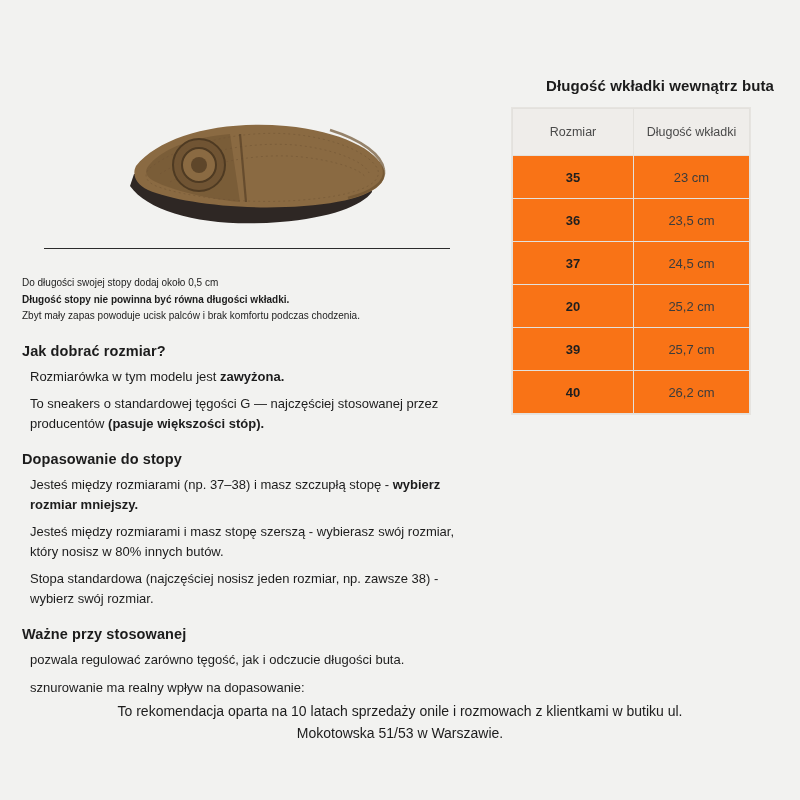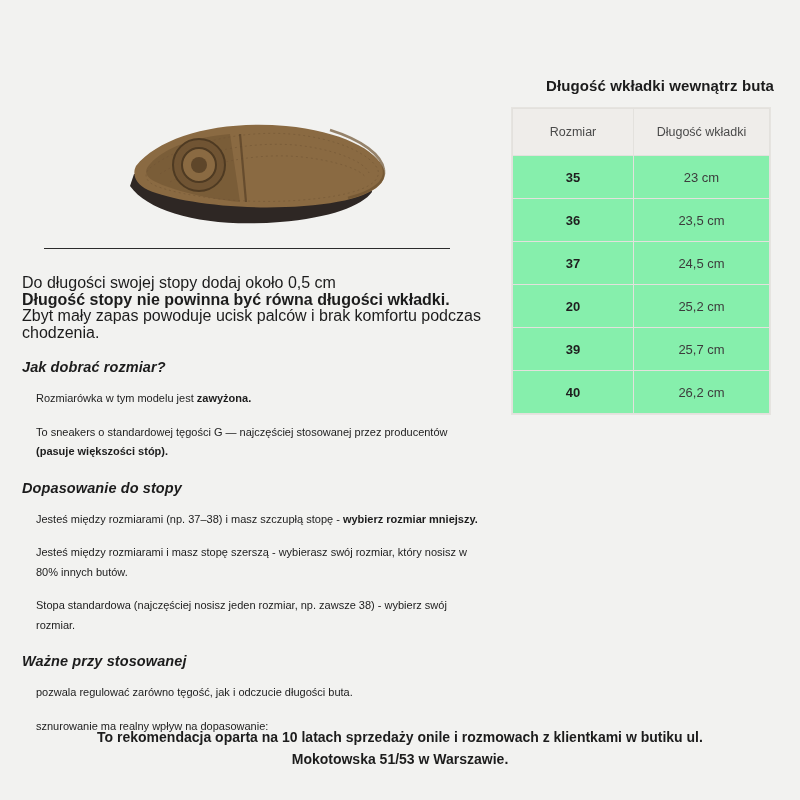--- a/index.html
+++ b/index.html
@@ -42,71 +42,70 @@
   }
 
   
   .left-col {
     position: absolute;
     left: 22px;
     top: 275px;
     width: 470px;
   }
   .small-note {
-    font-size: 16px;
+    font-size: 10px;
     line-height: 16.5px;
     color: #1c1c1c;
   }
   .small-note .b { font-weight: bold; }
 
   .block {
     margin-top: 18px;
   }
   .block h3 {
     font-size: 14.5px;
     font-weight: bold;
     margin: 0 0 3px 0;
     letter-spacing: 0.1px;
-    font-style: italic;
   }
   .block p {
-    font-size: 11px;
+    font-size: 13px;
     line-height: 19.5px;
-    margin: 14px;
+    margin: 8px;
   }
   .block p .b { font-weight: bold; }
 
   
   .table-title {
     position: absolute;
     right: 26px;
     top: 58px;
     font-size: 15px;
     font-weight: bold;
     text-align: right;
     letter-spacing: 0.1px;
     margin-top: 19px;
   }
   .size-table {
     position: absolute;
     left: 512px;
     top: 108px;
-    width: 258px;
+    width: 238px;
     border-collapse: collapse;
     background: #fdfdfd;
     box-shadow: 0 0 0 1px #e6e4e0;
   }
   .size-table th, .size-table td {
     border: 1px solid #e3e1dd;
     height: 40px;
     font-size: 13px;
     text-align: center;
     font-weight: normal;
     color: #3a3a3a;
-    background: #86efac;
+    background: #f97316;
   }
   .size-table thead th {
     background: #efedea;
     color: #4a4a4a;
     font-size: 12.5px;
     height: 44px;
   }
   .size-table td.size-col {
     font-weight: bold;
     color: #1f1f1f;
@@ -114,24 +113,24 @@
   }
   .size-table td.len-col {
     color: #3c3c3c;
   }
 
   
   .footer {
     position: absolute;
     left: 0;
     right: 0;
-    top: 726px;
+    top: 700px;
     text-align: center;
     font-size: 14px;
-    font-weight: bold;
+    font-weight: normal;
     line-height: 22px;
     padding: 0 40px;
     box-sizing: border-box;
   }
 </style>
 </head>
 <body>
 
 <div class="page">
 

